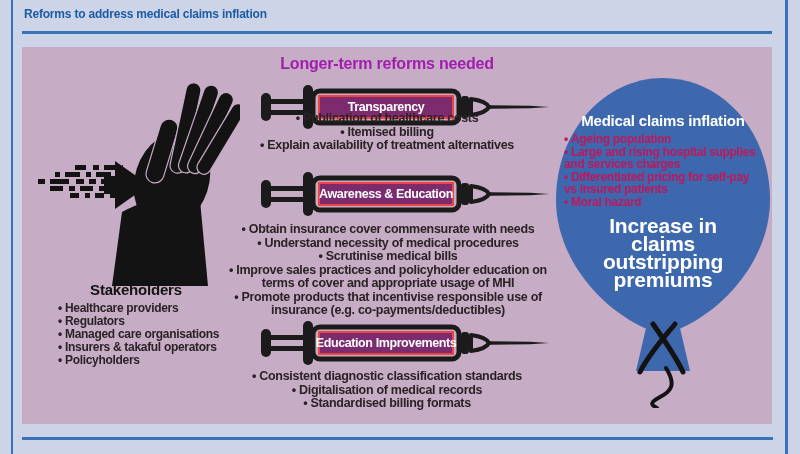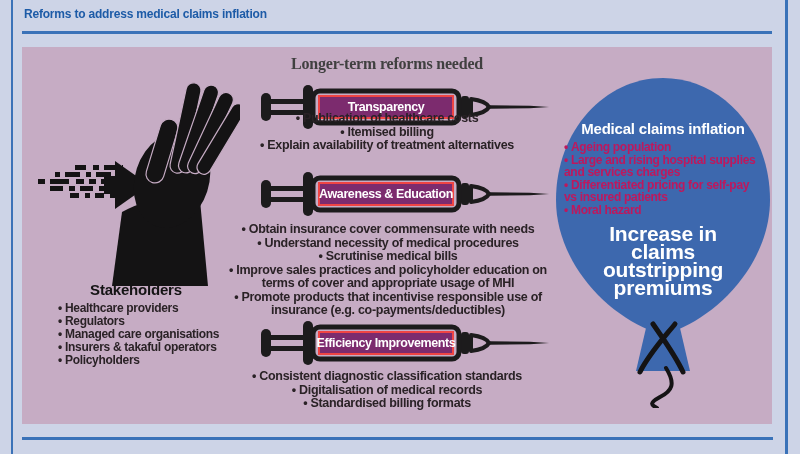--- a/index.html
+++ b/index.html
@@ -18,23 +18,22 @@
     position:absolute; left:24px; top:7px;
     font-size:12px; font-weight:bold; color:#1d5ba7; letter-spacing:-0.2px;
   }
   .panel{
     position:absolute; left:22px; top:47px; width:750px; height:377px;
     background:#c6acc4;
   }
   
   .center-head{
     position:absolute; left:220px; top:55px; width:334px;
-    text-align:center; font-size:16px; font-weight:bold; color:#404040;
+    text-align:center; font-size:16px; font-weight:bold; color:#a21caf;
     letter-spacing:-0.2px;
-    font-family:Liberation Serif, serif;
   }
   .syringe-row{position:absolute; left:258px; width:292px; height:58px;}
   .syringe-row svg{position:absolute; left:0; top:0; width:292px; height:58px;}
   .syr-label{
     position:absolute; left:60px; top:17px; width:136px; height:24px;
     box-sizing:border-box; background:#7c2b6e; border:2px solid #ef4444;
     display:flex; align-items:center; justify-content:center;
     color:#ffffff; font-size:12.5px; font-weight:bold; white-space:nowrap;
     letter-spacing:-0.4px;
   }
@@ -52,21 +51,21 @@
     text-align:center; font-size:15px; font-weight:bold; color:#141314;
     letter-spacing:-0.2px; margin-bottom:4px;
   }
   .stakeholders ul.bullets{padding-left:14px; line-height:13px; font-size:12px;}
   
   .hand-svg{position:absolute; left:30px; top:60px; width:210px; height:230px;}
   
   .balloon-wrap{position:absolute; left:554px; top:78px; width:218px; height:330px;}
   .balloon-wrap svg{position:absolute; left:0; top:0; width:218px; height:330px;}
   .balloon-text{
-    position:absolute; left:0; top:8px; width:218px; color:#ffffff; text-align:center;
+    position:absolute; left:0; top:0; width:218px; color:#ffffff; text-align:center;
   }
   .balloon-head{
     margin:34px auto 0; width:170px;
     font-size:15px; font-weight:bold; line-height:17px; letter-spacing:-0.2px;
   }
   .balloon-text ul.bullets{
     margin:4px auto 0; width:198px; color:#be185d;
     font-size:12px; line-height:12.5px; letter-spacing:-0.3px; text-align:left;
   }
   .balloon-foot{
@@ -177,21 +176,21 @@
         <rect x="3" y="15" width="10" height="28" rx="5"></rect>
         <rect x="11" y="21" width="42" height="5" rx="2"></rect>
         <rect x="11" y="32" width="42" height="5" rx="2"></rect>
         <rect x="45" y="7" width="10" height="44" rx="5"></rect>
         <rect x="203" y="18" width="8" height="22" rx="3"></rect>
       </g>
       <rect x="55" y="13" width="146" height="32" rx="7" fill="none" stroke="#1c1b1c" stroke-width="5"></rect>
       <path d="M213,21 Q228,23 231,29 Q228,35 213,37 Z" fill="none" stroke="#1c1b1c" stroke-width="4" stroke-linejoin="round"></path>
       <path d="M232,27.3 L272,27.8 L291,29 L272,30.2 L232,30.7 Z" fill="#1c1b1c"></path>
     </svg>
-    <div class="syr-label">Efficiency Improvements</div>
+    <div class="syr-label">Education Improvements</div>
   </div>
   <div class="b-block" style="left:220px; top:370px; width:334px;">
     <ul class="bullets centered">
       <li>Consistent diagnostic classification standards</li>
       <li>Digitalisation of medical records</li>
       <li>Standardised billing formats</li>
     </ul>
   </div>
 
   <div class="balloon-wrap">

